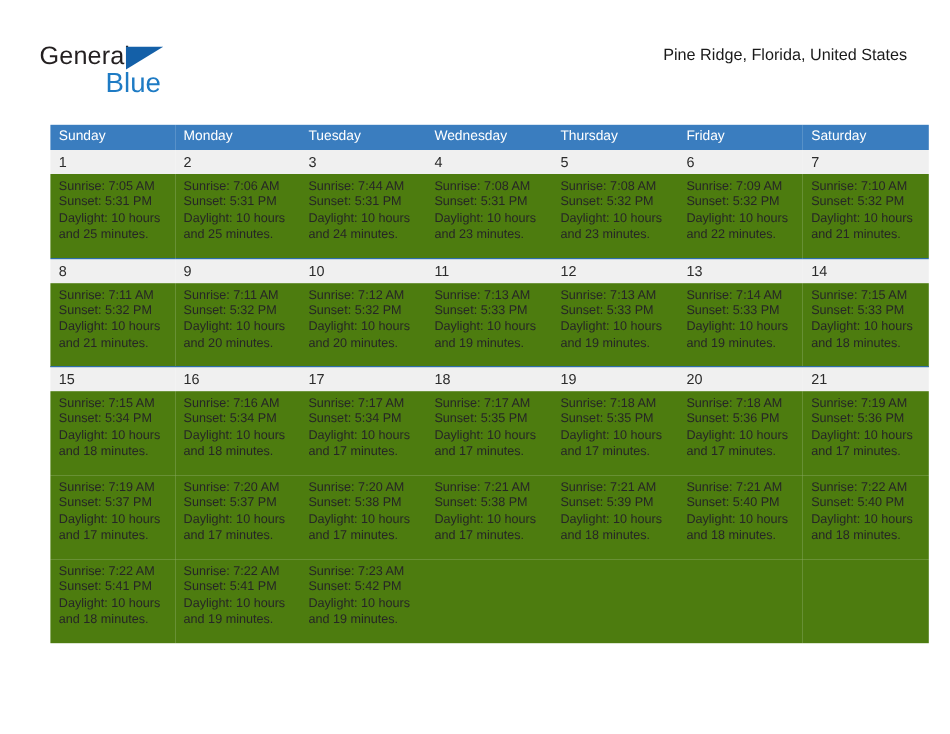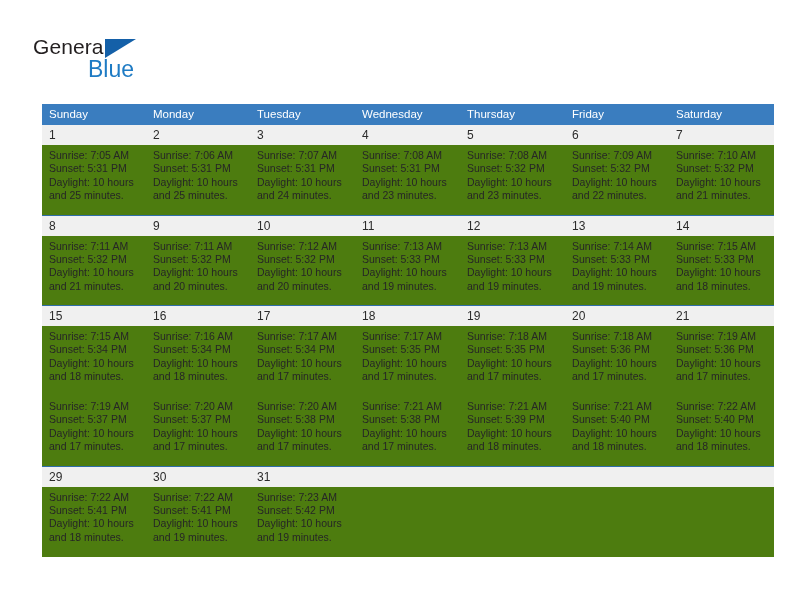--- a/index.html
+++ b/index.html
@@ -146,20 +146,21 @@
 
   <div class="header">
 
     <div class="logo">
       <span class="logo-general">General</span>
       <span class="logo-tri"></span>
       <span class="logo-blue">Blue</span>
     </div>
 
     <div class="title-block">
+      <div class="location">Pine Ridge, Florida, United States</div>
     </div>
 
   </div>
 
   <table class="calendar">
     <colgroup>
       <col style="width:104px">
         <col style="width:104px">
         <col style="width:105px">
         <col style="width:105px">
@@ -196,21 +197,21 @@
           <div class="info-line">Daylight: 10 hours</div>
           <div class="info-line">and 25 minutes.</div>
         </td>
         <td class="info-cell">
           <div class="info-line">Sunrise: 7:06 AM</div>
           <div class="info-line">Sunset: 5:31 PM</div>
           <div class="info-line">Daylight: 10 hours</div>
           <div class="info-line">and 25 minutes.</div>
         </td>
         <td class="info-cell">
-          <div class="info-line">Sunrise: 7:07 AM</div>
+          <div class="info-line">Sunrise: 7:44 AM</div>
           <div class="info-line">Sunset: 5:31 PM</div>
           <div class="info-line">Daylight: 10 hours</div>
           <div class="info-line">and 24 minutes.</div>
         </td>
         <td class="info-cell">
           <div class="info-line">Sunrise: 7:08 AM</div>
           <div class="info-line">Sunset: 5:31 PM</div>
           <div class="info-line">Daylight: 10 hours</div>
           <div class="info-line">and 23 minutes.</div>
         </td>
@@ -380,29 +381,20 @@
           <div class="info-line">and 18 minutes.</div>
         </td>
         <td class="info-cell">
           <div class="info-line">Sunrise: 7:22 AM</div>
           <div class="info-line">Sunset: 5:40 PM</div>
           <div class="info-line">Daylight: 10 hours</div>
           <div class="info-line">and 18 minutes.</div>
         </td>
       </tr>
 
-      <tr class="week-row has-rule">
-        <td class="daynum-cell">29</td>
-        <td class="daynum-cell">30</td>
-        <td class="daynum-cell">31</td>
-        <td class="daynum-cell"></td>
-        <td class="daynum-cell"></td>
-        <td class="daynum-cell"></td>
-        <td class="daynum-cell"></td>
-      </tr>
       <tr class="week-row">
         <td class="info-cell">
           <div class="info-line">Sunrise: 7:22 AM</div>
           <div class="info-line">Sunset: 5:41 PM</div>
           <div class="info-line">Daylight: 10 hours</div>
           <div class="info-line">and 18 minutes.</div>
         </td>
         <td class="info-cell">
           <div class="info-line">Sunrise: 7:22 AM</div>
           <div class="info-line">Sunset: 5:41 PM</div>

